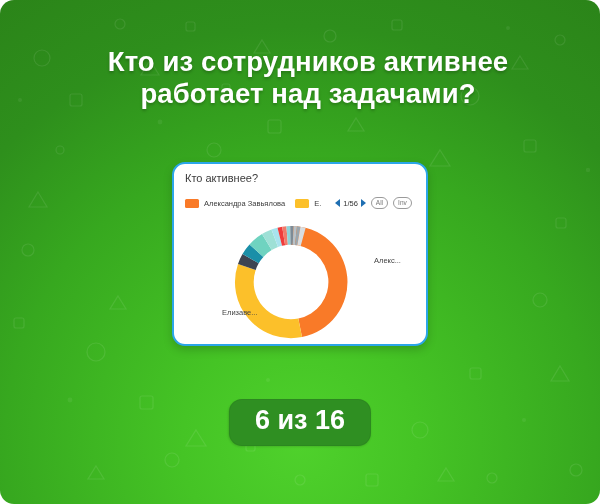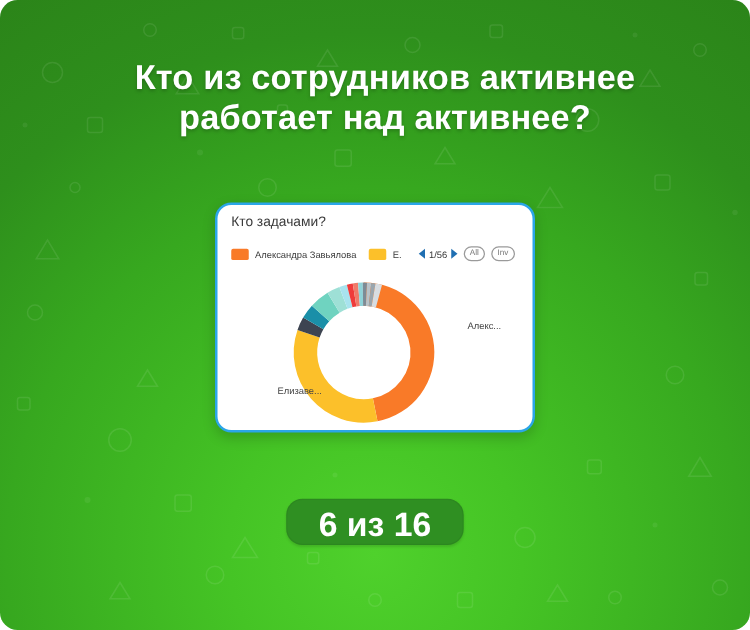--- a/index.html
+++ b/index.html
@@ -118,21 +118,21 @@
   .label-right { left: 200px; top: 40px; }
   .label-left  { left: 8px;  top: 92px; padding-left: 40px; }
 
   
   .badge {
     position: absolute;
     left: 50%;
     transform: translateX(-50%);
     top: 399px;
     min-width: 136px;
-    padding: 8px 26px 2px;
+    padding: 8px 26px 12px;
     text-align: center;
     background: #2f8f22;
     border-radius: 13px;
     color: #ffffff;
     font-size: 27px;
     font-weight: bold;
     line-height: 1;
     box-shadow: inset 0 0 0 1px rgba(0,0,0,.05), 0 1px 2px rgba(0,0,0,.12);
   }
 </style>
@@ -192,26 +192,26 @@
       <circle cx="268" cy="380" r="2"></circle>
       <circle cx="412" cy="340" r="2.4"></circle>
       <circle cx="524" cy="420" r="2"></circle>
       <circle cx="20" cy="100" r="2"></circle>
       <circle cx="588" cy="170" r="2.2"></circle>
     </g>
   </svg>
 
   <div class="title">
     <span>Кто из сотрудников активнее</span>
-    <span class="l2">работает над активнее?</span>
+    <span class="l2">работает над задачами?</span>
   </div>
 
   <div class="card">
 
-    <div class="card-title">Кто задачами?</div>
+    <div class="card-title">Кто активнее?</div>
 
     <div class="legend">
       <span class="sw" style="background:#f97a28"></span>
       <span class="leg-name">Александра Завьялова</span>
 
       <span class="sw" style="background:#fcc02a"></span>
       <span class="leg-name">Е.</span>
 
       <span class="pager">
         <span class="arrow left"></span>

